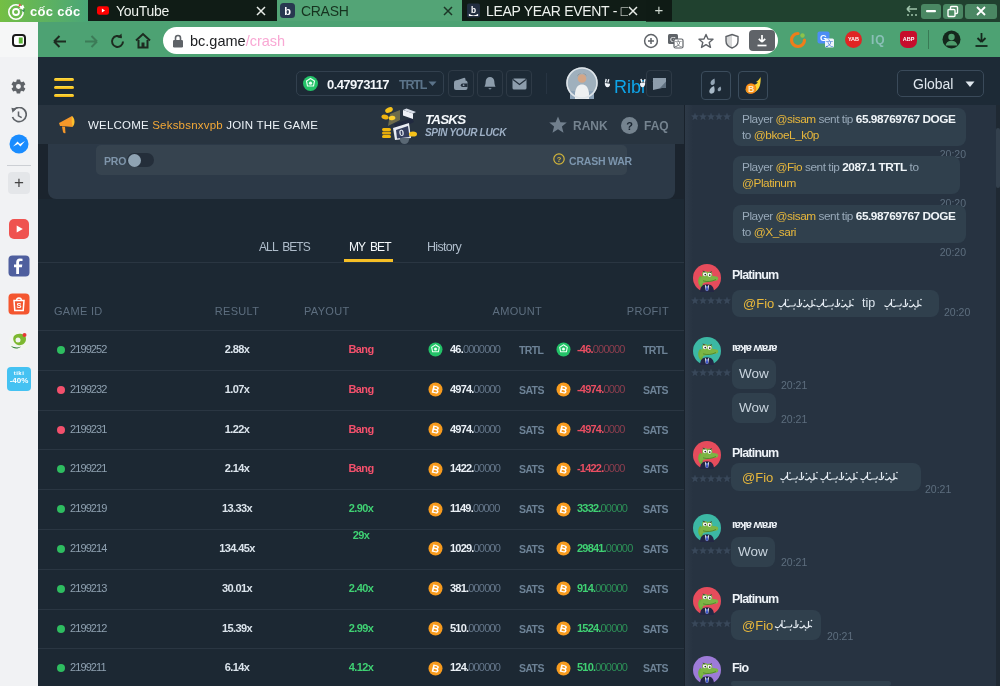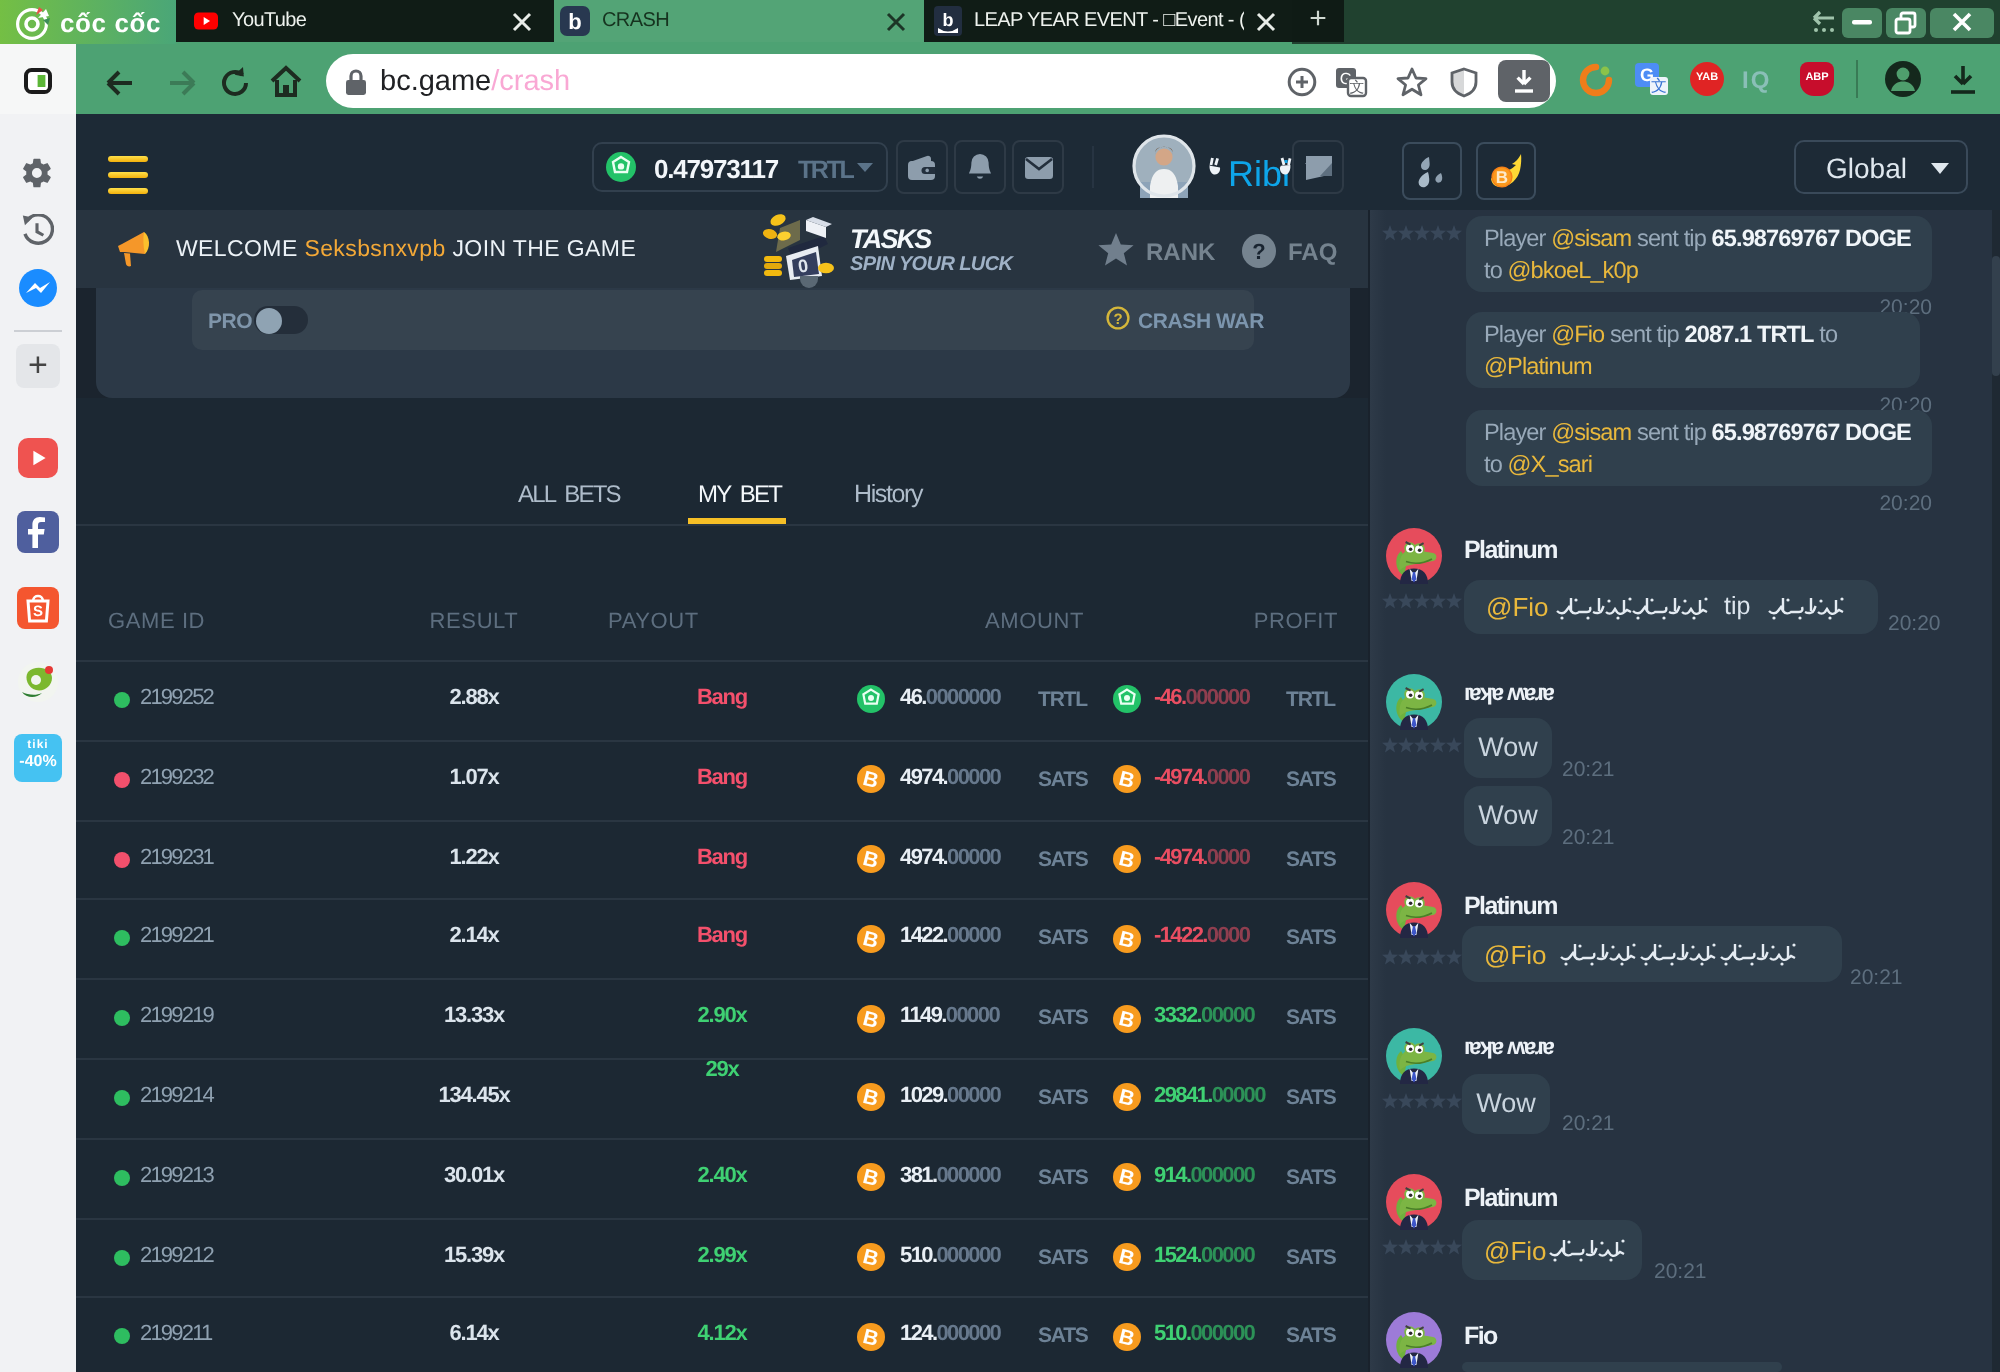--- a/index.html
+++ b/index.html
@@ -6,21 +6,21 @@
   html,body { width:1000px; height:686px; overflow:hidden; font-family:"Liberation Sans", sans-serif; }
   .abs { position:absolute; }
   body { position:relative; background:#18232e; }
   
   #tabbar { left:0; top:0; width:1000px; height:22px; background:#20412f; }
   #logoarea { left:0; top:0; width:88px; height:22px; background:linear-gradient(90deg,#74bf44,#4aa678); display:flex; align-items:center; }
   .tab { top:0; height:21px; display:flex; align-items:center; }
   #tab-yt { left:88px; width:189px; background:#101c16; }
   #tab-crash { left:277px; width:185px; background:#53a476; }
   #tab-leap { left:462px; width:184px; background:#101c16; }
-  .tabtxt { font-size:10px; letter-spacing:-0.3px; }
+  .tabtxt { font-size:14px; letter-spacing:-0.3px; }
   #newtab { left:646px; top:0px; width:26px; height:21px; background:#0f1b15; color:#cfd8d0; font-size:15px; text-align:center; line-height:20px; }
   
   .winbtn { top:4px; height:15px; background:#4a8763; border-radius:3px; }
   
   #toolbar { left:0; top:22px; width:1000px; height:35px; background:#4da273; }
   #sidebartop { left:0; top:22px; width:38px; height:35px; background:#f6f7f7; }
   #urlpill { left:163px; top:27px; width:615px; height:27px; background:#fff; border-radius:14px; }
   
   #sidebar { left:0; top:57px; width:38px; height:629px; background:#f1f2f4; }
   
@@ -41,21 +41,21 @@
   .hdr { top:305px; font-size:11px; color:#5d6e7f; letter-spacing:0.3px; }
   .rid { left:70px; font-size:11px; letter-spacing:-0.9px; color:#8fa1b1; }
   .res { left:180px; width:114px; text-align:center; font-size:11px; letter-spacing:-0.6px; font-weight:bold; color:#dbe4ec; }
   .pay { left:304px; width:114px; text-align:center; font-size:11px; letter-spacing:-0.6px; font-weight:bold; }
   .bang { color:#f4506c; }
   .win { color:#3fd173; }
   .num { font-size:11px; letter-spacing:-0.8px; font-weight:bold; color:#e9eff5; }
   .num .dim { color:#66788c; }
   .num.neg { color:#ea4e62; } .num.neg .dim2 { color:#8f3e4f; }
   .num.pos { color:#3fd173; } .num.pos .dim2 { color:#2c9157; }
-  .num .dim, .num .dim2 { font-weight:bold; }
+  .num .dim, .num .dim2 { font-weight:normal; }
   .lab { font-size:10.5px; letter-spacing:-0.6px; font-weight:bold; color:#6d8296; }
 </style>
 </head>
 <body>
   <svg width="0" height="0" style="position:absolute">
     <defs>
       <g id="coin-g">
         <circle cx="7.5" cy="7.5" r="7" fill="#23c268"></circle>
         <path d="M7.5 2.8 L11.3 5.2 L10.4 9.8 L4.6 9.8 L3.7 5.2 Z" fill="none" stroke="#eafff2" stroke-width="1.1"></path>
         <circle cx="7.5" cy="7" r="1.5" fill="#eafff2"></circle>

